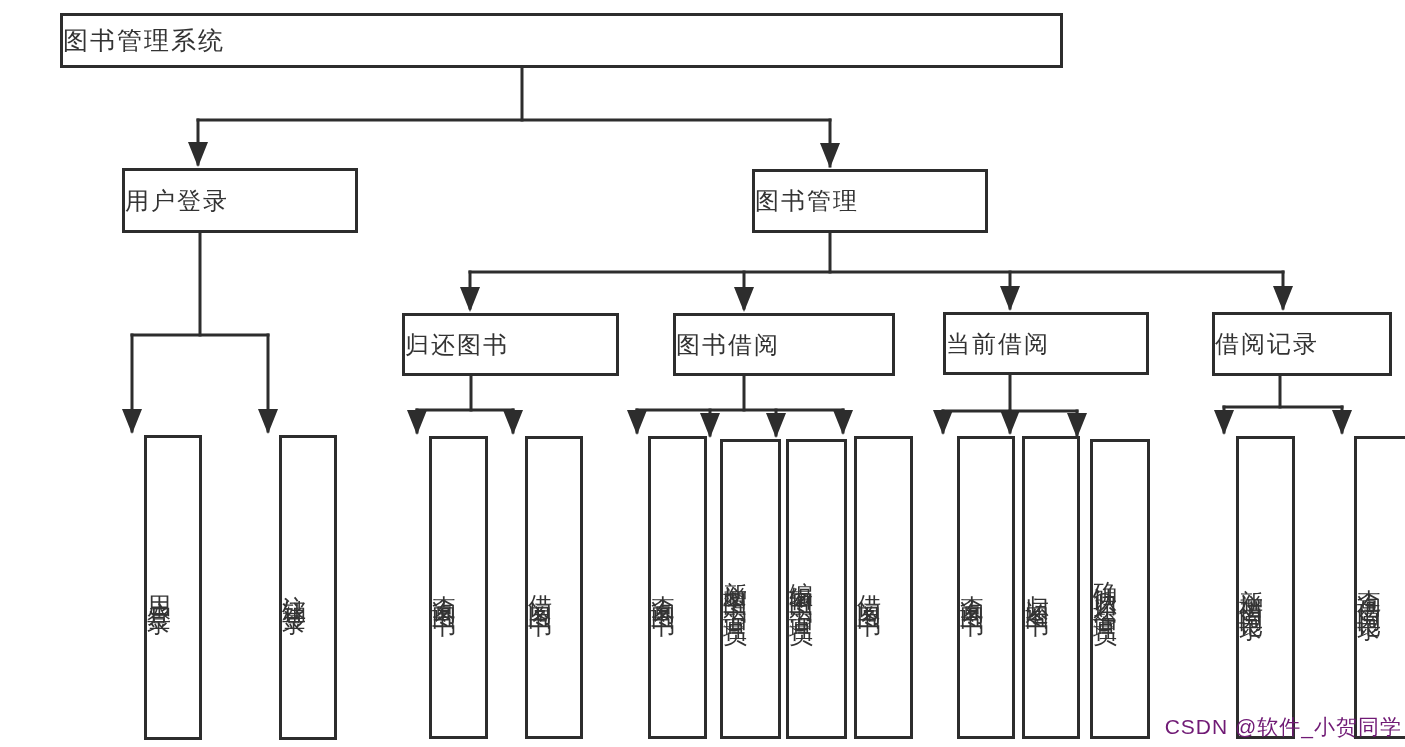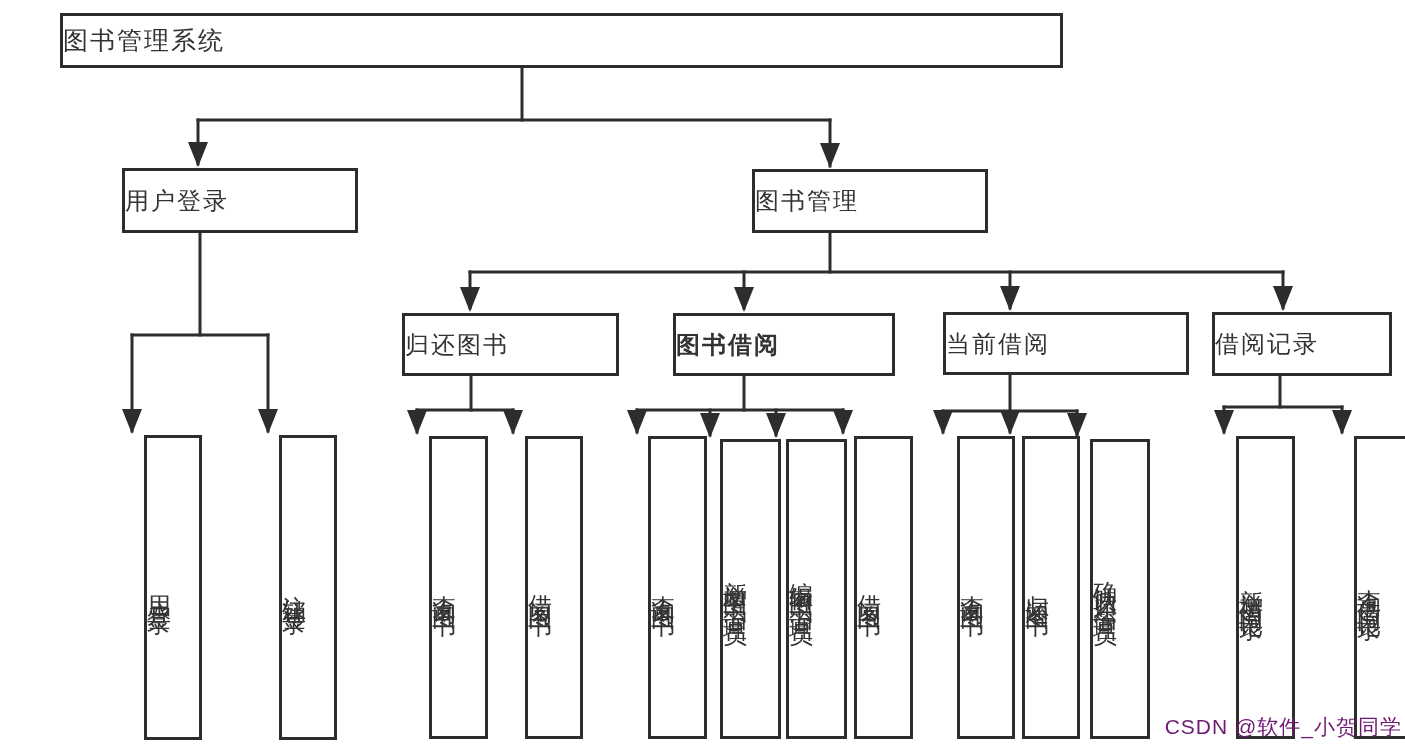--- a/index.html
+++ b/index.html
@@ -117,24 +117,24 @@
   <div class="box" style="left:82px; top:168px; width:236px; height:65px;">
     <span class="hlabel">用户登录</span>
   </div>
   <div class="box" style="left:712px; top:169px; width:236px; height:64px;">
     <span class="hlabel">图书管理</span>
   </div>
 
   <div class="box" style="left:362px; top:313px; width:217px; height:63px;">
     <span class="hlabel">归还图书</span>
   </div>
-  <div class="box" style="left:633px; top:313px; width:222px; height:63px;font-weight:bold;">
+  <div class="box" style="left:633px; top:313px; width:222px; height:63px;">
     <span class="hlabel">图书借阅</span>
   </div>
-  <div class="box" style="left:903px; top:312px; width:246px; height:63px;">
+  <div class="box" style="left:903px; top:312px; width:206px; height:63px;">
     <span class="hlabel">当前借阅</span>
   </div>
   <div class="box" style="left:1172px; top:312px; width:180px; height:64px;">
     <span class="hlabel">借阅记录</span>
   </div>
 
   <div class="box vbox" style="left:104px; top:435px; width:58px; height:305px;">
     <span class="vlabel">用户登录</span>
   </div>
   <div class="box vbox" style="left:239px; top:435px; width:58px; height:305px;">

